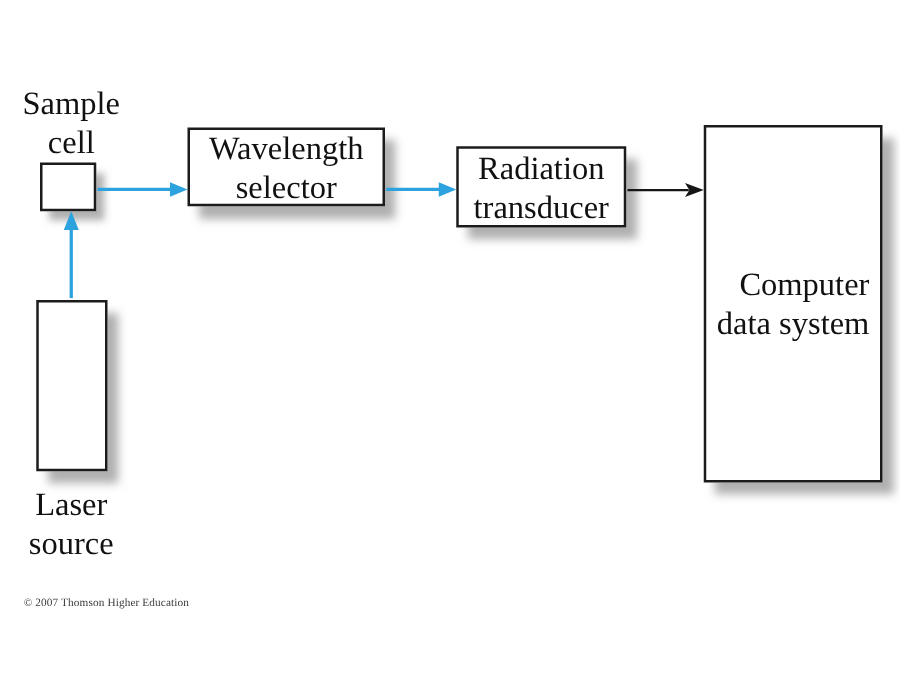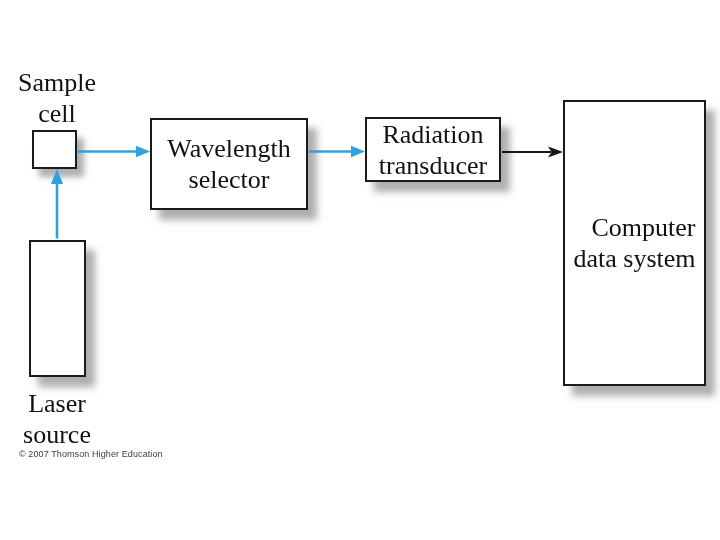--- a/index.html
+++ b/index.html
@@ -28,30 +28,30 @@
     line-height: 31px;
     white-space: pre-line;
     color: #111111;
   }
   .ext-label {
     position: absolute;
     text-align: center;
   }
   .sample-cell-box { left: 32px; top: 130px; width: 45px; height: 39px; box-shadow: 7px 8px 6px rgba(110,110,110,0.55); }
   .laser-source-box { left: 29px; top: 240px; width: 57px; height: 137px; }
-  .wavelength-selector-box { left: 150px; top: 102px; width: 158px; height: 92px; margin-top: 16px; }
+  .wavelength-selector-box { left: 150px; top: 102px; width: 158px; height: 63px; }
   .radiation-transducer-box { left: 365px; top: 117px; width: 136px; height: 65px; }
   .computer-data-system-box { left: 563px; top: 100px; width: 143px; height: 286px; text-align: right; }
   .sample-cell-label { left: -8px; top: 67px; width: 130px; }
   .laser-source-label { left: -8px; top: 388px; width: 130px; }
   .copyright {
     position: absolute;
     left: 19px;
-    top: 449px;
-    font-family: Liberation Sans, sans-serif;
+    top: 477px;
+    font-family: Liberation Serif, serif;
     font-size: 9px;
     line-height: 11px;
     color: #3c3c3c;
     letter-spacing: 0.1px;
     text-align: center;
   }
   .arrow-layer {
     position: absolute;
     left: 0; top: 0;
     width: 720px; height: 540px;

